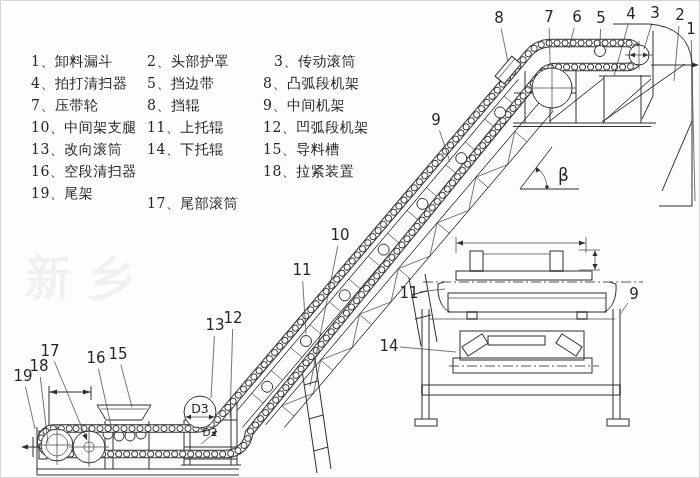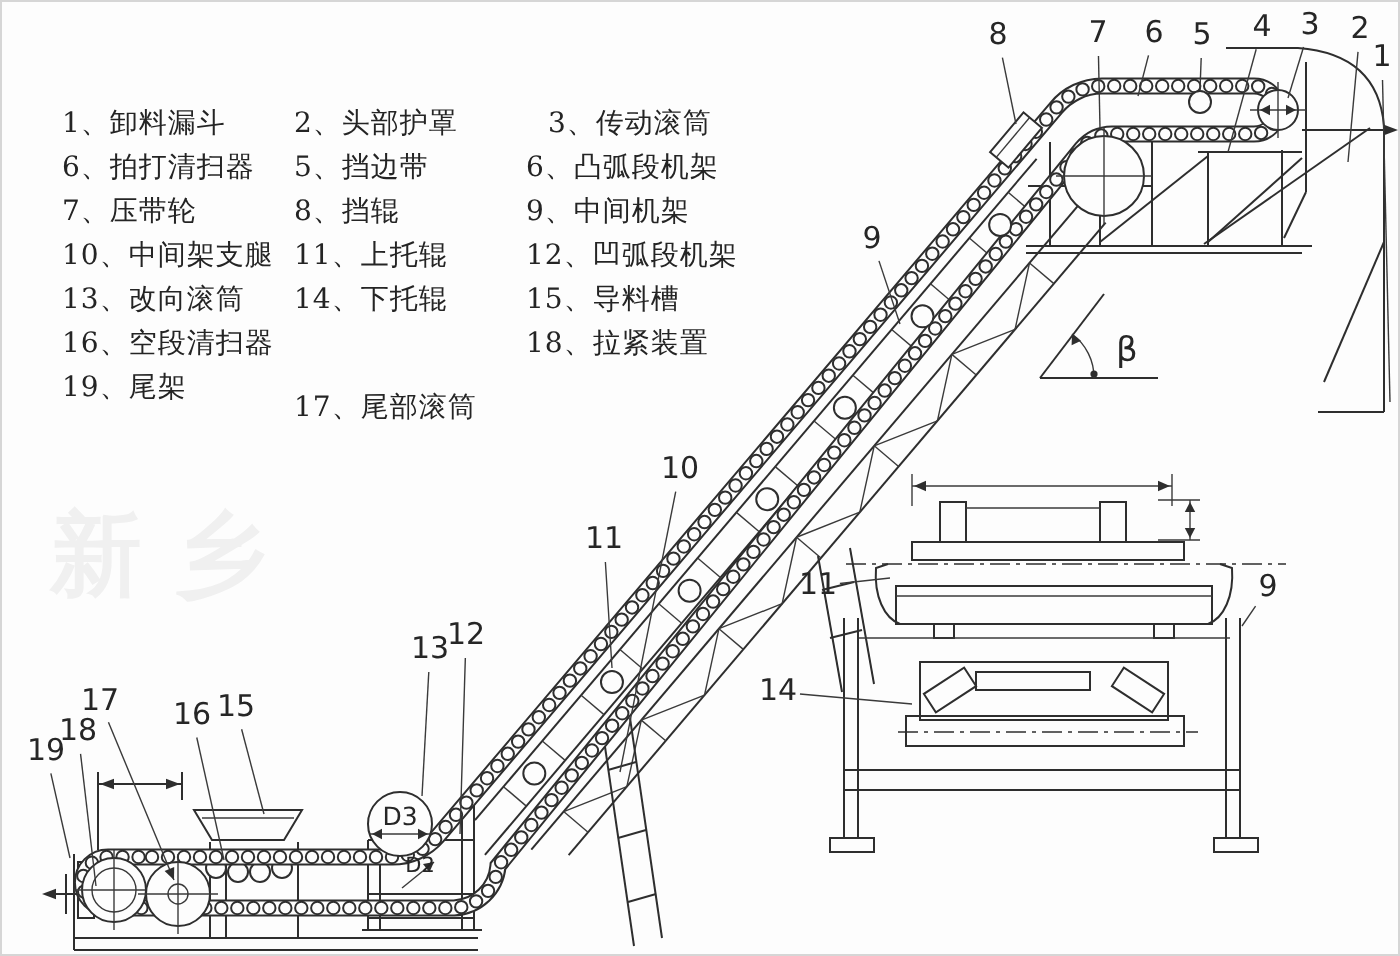--- a/index.html
+++ b/index.html
@@ -472,23 +472,23 @@
         <line x1="626.7884769284881" y1="302.07837987374813" x2="620" y2="312" class="thin"></line>
         <text x="633" y="293" class="num" text-anchor="middle" dominant-baseline="middle" font-size="15">9</text>
         <line x1="398.9561557156832" y1="345.98114827304624" x2="455" y2="351" class="thin"></line>
         <text x="388" y="345" class="num" text-anchor="middle" dominant-baseline="middle" font-size="15">14</text>
       </g>
     </svg>
   <div class="legend" id="legend">
       <div class="legend-item" style="left: 30px; top: 52px;">1、卸料漏斗</div>
       <div class="legend-item" style="left: 146px; top: 52px;">2、头部护罩</div>
       <div class="legend-item" style="left: 256px; top: 52px; margin-left: 17px;">3、传动滚筒</div>
-      <div class="legend-item" style="left: 30px; top: 74px;">6、拍打清扫器</div>
+      <div class="legend-item" style="left: 30px; top: 74px;">4、拍打清扫器</div>
       <div class="legend-item" style="left: 146px; top: 74px;">5、挡边带</div>
-      <div class="legend-item" style="left: 262px; top: 74px;">6、凸弧段机架</div>
+      <div class="legend-item" style="left: 262px; top: 74px;">8、凸弧段机架</div>
       <div class="legend-item" style="left: 30px; top: 96px; text-align: center;">7、压带轮</div>
       <div class="legend-item" style="left: 146px; top: 96px; text-align: right;">8、挡辊</div>
       <div class="legend-item" style="left: 262px; top: 96px;">9、中间机架</div>
       <div class="legend-item" style="left: 30px; top: 118px;">10、中间架支腿</div>
       <div class="legend-item" style="left: 146px; top: 118px;">11、上托辊</div>
       <div class="legend-item" style="left: 262px; top: 118px;">12、凹弧段机架</div>
       <div class="legend-item" style="left: 30px; top: 140px;">13、改向滚筒</div>
       <div class="legend-item" style="left: 146px; top: 140px;">14、下托辊</div>
       <div class="legend-item" style="left: 262px; top: 140px;">15、导料槽</div>
       <div class="legend-item" style="left: 30px; top: 162px;">16、空段清扫器</div>

